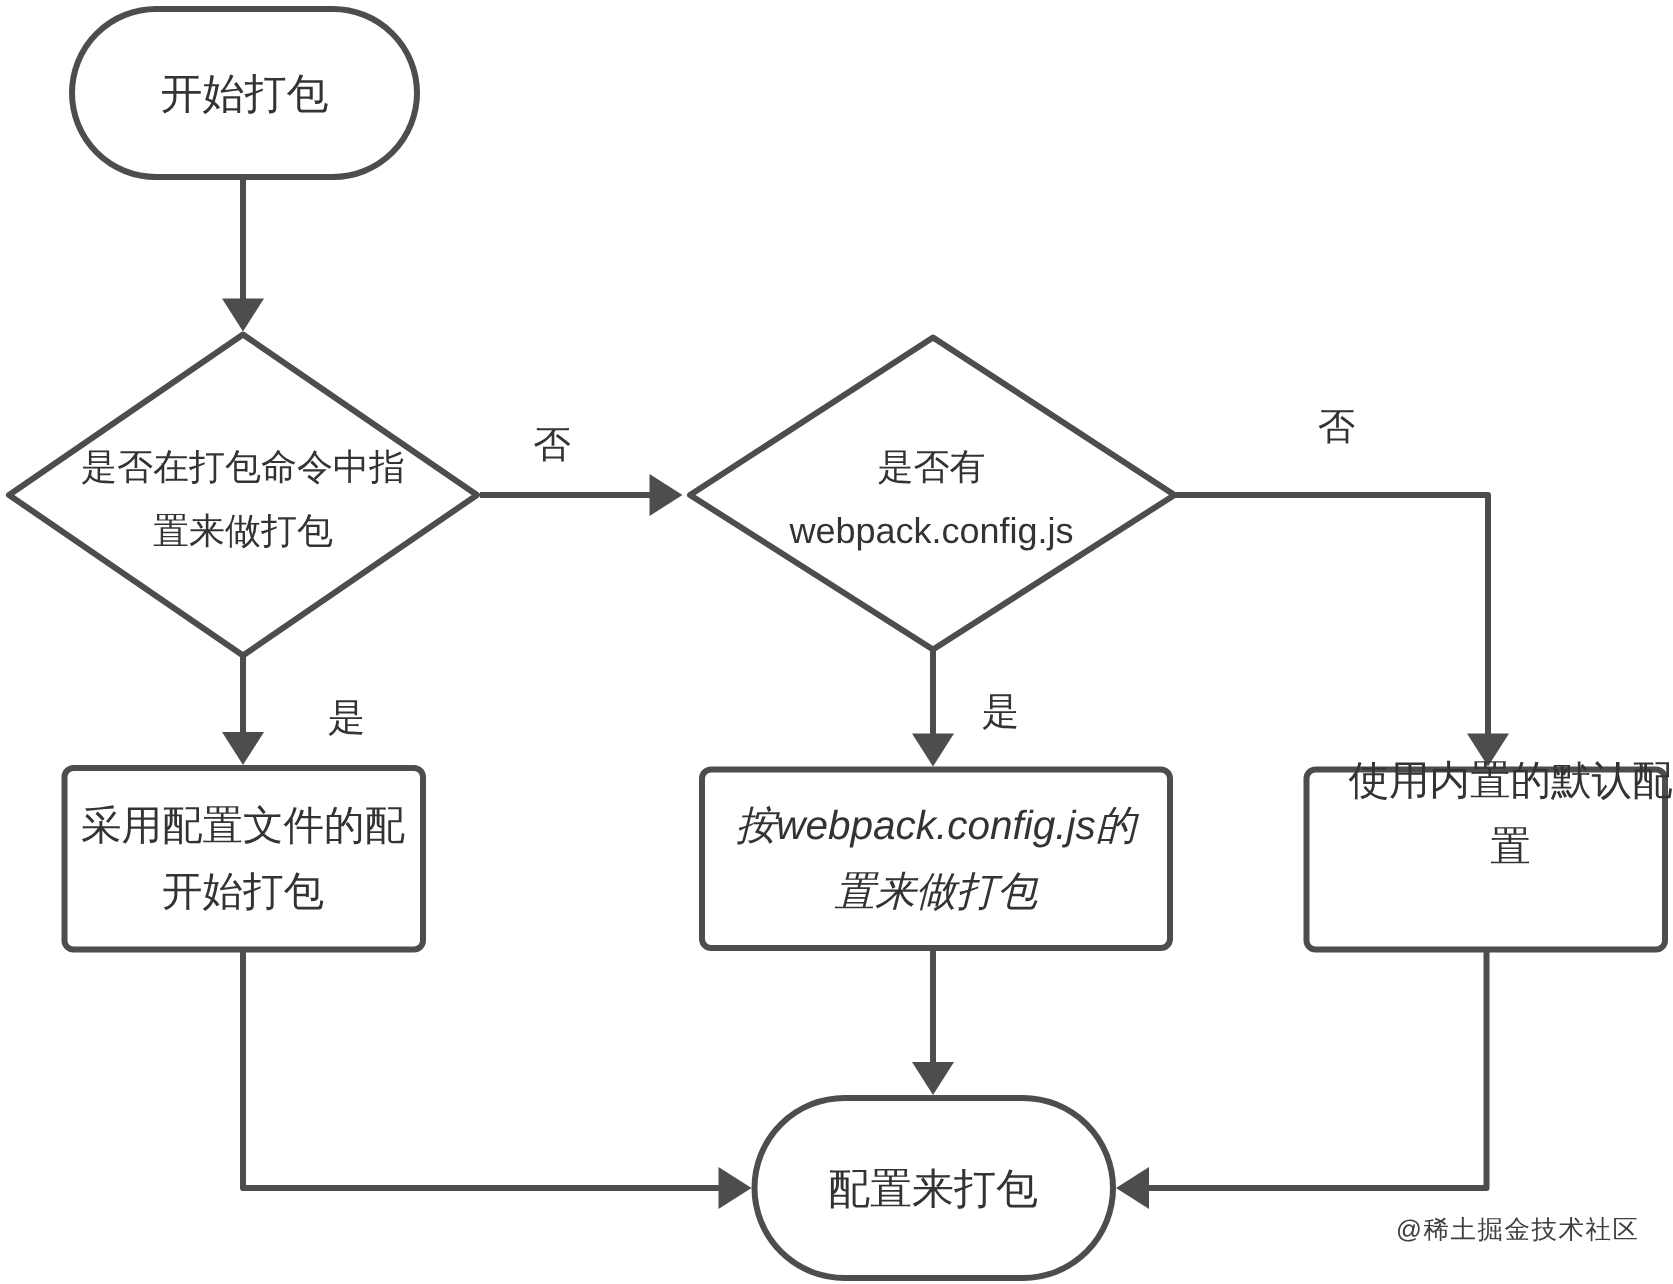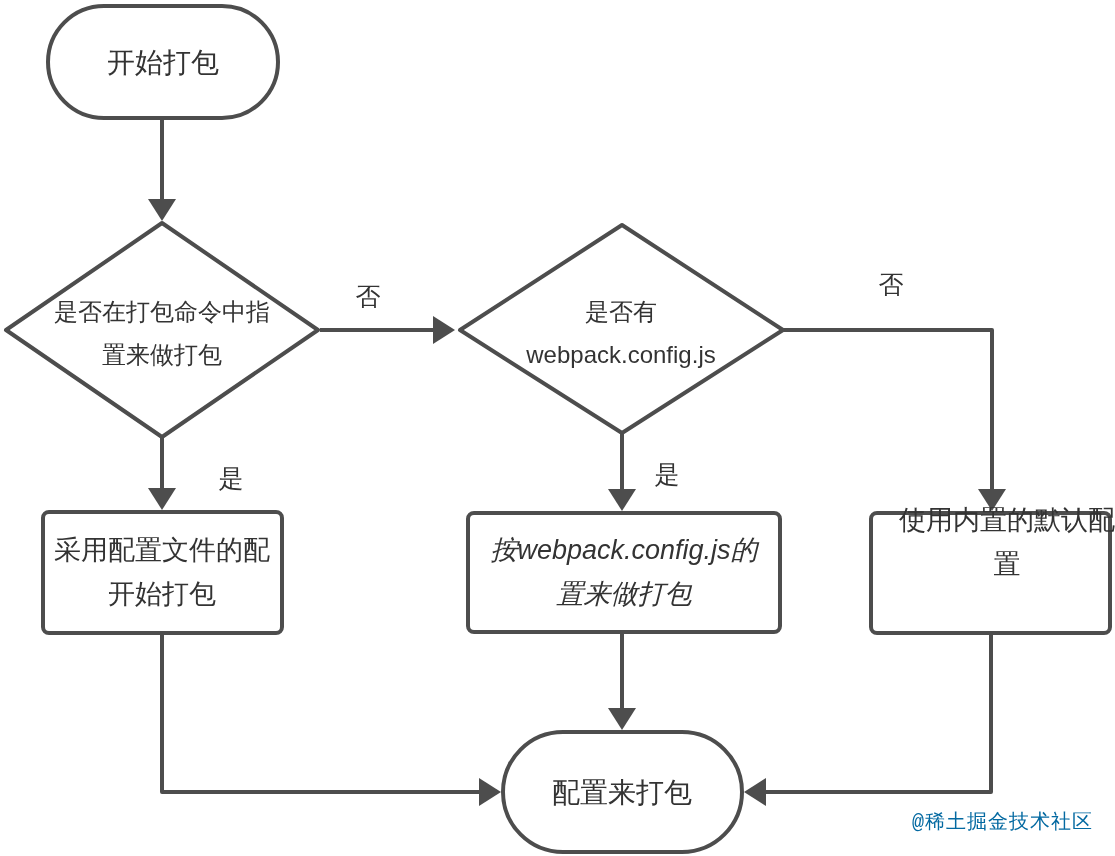--- a/index.html
+++ b/index.html
@@ -21,25 +21,24 @@
     font-family: "Liberation Sans", sans-serif;
   }
   .node-terminator { font-size: 28px; }
   .node-decision   { font-size: 24px; line-height: 43px; }
   .node-process    { font-size: 27px; line-height: 44px; }
   .edge-label      { font-size: 25px; }
   .watermark {
     position: absolute;
     right: 22px;
     top: 808px;
-    font-size: 20px;
-    color: #0369a1;
+    font-size: 17px;
+    color: #404040;
     letter-spacing: 1px;
     white-space: nowrap;
-    font-family: Liberation Mono, monospace;
   }
 </style>
 </head>
 <body>
 
 <div class="canvas">
 
   <svg width="1115" height="856" viewBox="0 0 1115 856">
 
     <g stroke="#4d4d4d" stroke-width="4" fill="none" stroke-linejoin="round" stroke-linecap="butt">

